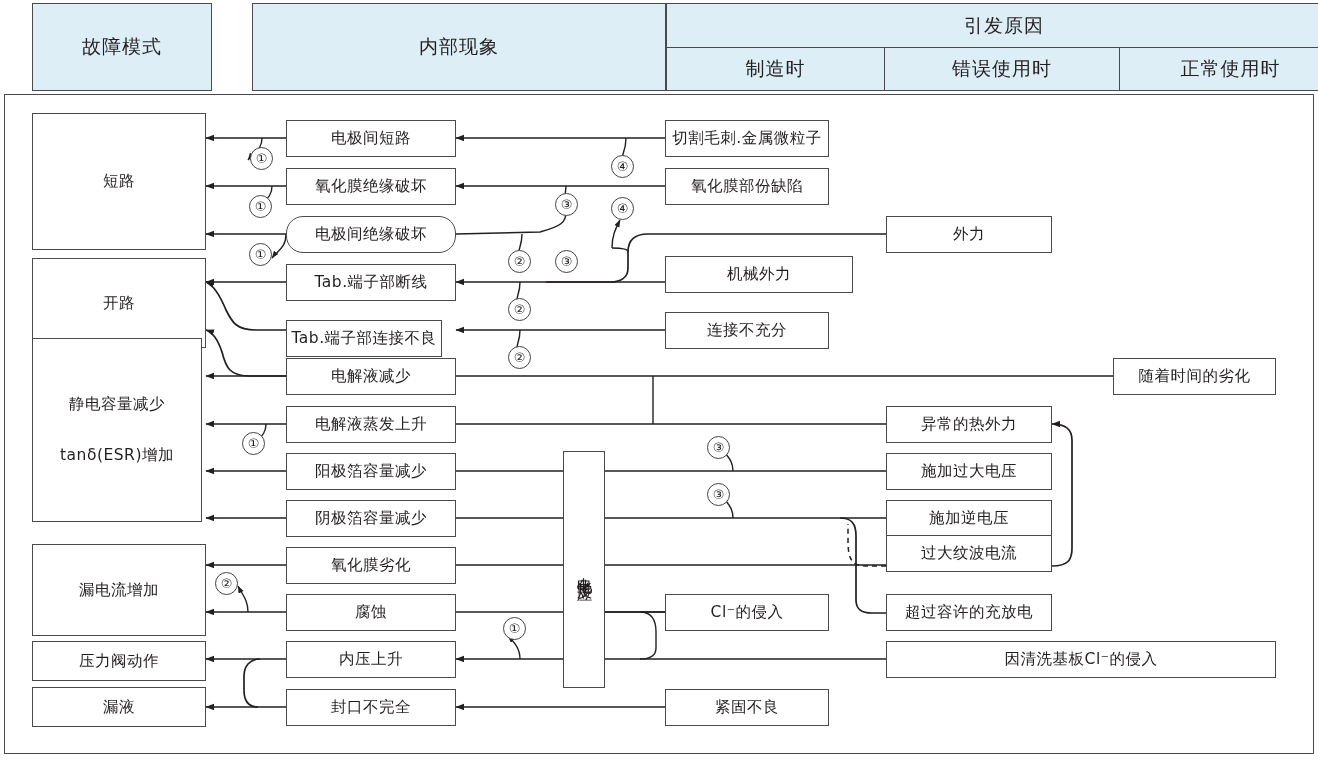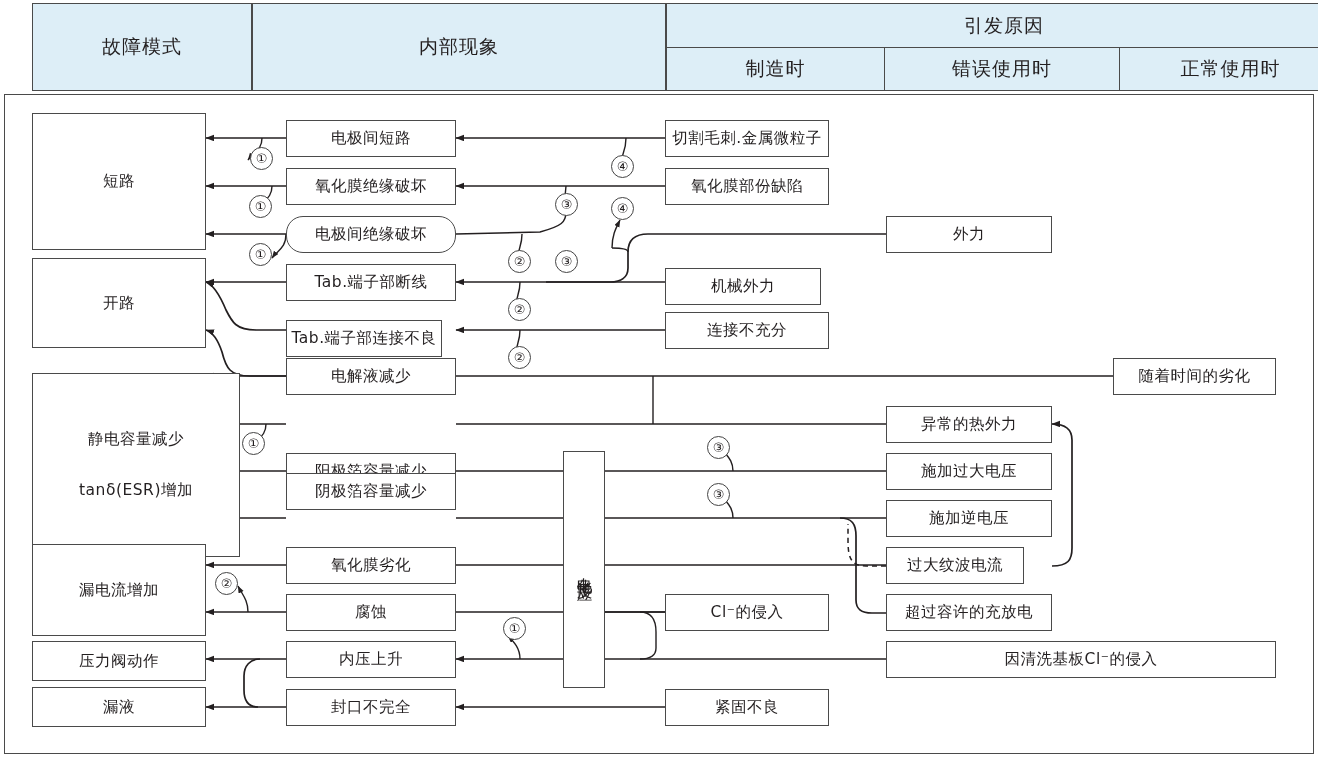--- a/index.html
+++ b/index.html
@@ -31,21 +31,21 @@
   
   .cnum{position:absolute;width:21px;height:21px;border:1.3px solid #444;border-radius:50%;
         display:flex;align-items:center;justify-content:center;font-size:13px;color:#231f20;
         background:#fff;line-height:1;}
 </style>
 </head>
 <body>
 
 <div id="root">
 
-  <div class="hdr" style="left:4px;top:3px;width:220px;height:88px;">
+  <div class="hdr" style="left:4px;top:3px;width:180px;height:88px;">
     <span>故障模式</span>
   </div>
   <div class="hdr" style="left:224px;top:3px;width:414px;height:88px;">
     <span>内部现象</span>
   </div>
   <div class="hdr" style="left:638px;top:3px;width:676px;height:45px;">
     <span>引发原因</span>
   </div>
   <div class="hdr" style="left:638px;top:47px;width:219px;height:44px;">
     <span>制造时</span>
@@ -159,21 +159,21 @@
 
     <path class="wthin" d="M566,424 L566,424"></path>
   </svg>
 
   <div class="node" style="left:32px;top:113px;width:174px;height:137px;">
     <span>短路</span>
   </div>
   <div class="node" style="left:32px;top:258px;width:174px;height:90px;">
     <span>开路</span>
   </div>
-  <div class="node two-line" style="left:32px;top:373px;width:208px;height:184px;">
+  <div class="node two-line" style="left:32px;top:338px;width:170px;height:184px;">
     <span class="ln">静电容量减少</span>
     <span class="ln">tanδ(ESR)增加</span>
   </div>
   <div class="node" style="left:32px;top:544px;width:174px;height:92px;">
     <span>漏电流增加</span>
   </div>
   <div class="node" style="left:32px;top:641px;width:174px;height:40px;">
     <span>压力阀动作</span>
   </div>
   <div class="node" style="left:286px;top:120px;width:170px;height:37px;">
@@ -191,24 +191,27 @@
   </div>
   <div class="node" style="left:286px;top:264px;width:170px;height:37px;">
     <span>Tab.端子部断线</span>
   </div>
   <div class="node" style="left:286px;top:320px;width:156px;height:37px;text-align:right;">
     <span>Tab.端子部连接不良</span>
   </div>
   <div class="node" style="left:286px;top:358px;width:170px;height:37px;">
     <span>电解液减少</span>
   </div>
+  <div class="node" style="left:286px;top:406px;width:170px;height:37px;">
+    <span>电解液蒸发上升</span>
+  </div>
   <div class="node" style="left:286px;top:453px;width:170px;height:37px;">
     <span>阳极箔容量减少</span>
   </div>
-  <div class="node" style="left:286px;top:473px;width:170px;height:37px;">
+  <div class="node" style="left:286px;top:500px;width:170px;height:37px;">
     <span>阴极箔容量减少</span>
   </div>
   <div class="node" style="left:286px;top:547px;width:170px;height:37px;">
     <span>氧化膜劣化</span>
   </div>
   <div class="node" style="left:286px;top:594px;width:170px;height:37px;">
     <span>腐蚀</span>
   </div>
   <div class="node" style="left:286px;top:641px;width:170px;height:37px;">
     <span>内压上升</span>
@@ -220,21 +223,21 @@
   <div class="node vert" style="left:563px;top:451px;width:42px;height:237px;">
     <span>电化学反应</span>
   </div>
 
   <div class="node" style="left:665px;top:120px;width:164px;height:37px;">
     <span>切割毛刺.金属微粒子</span>
   </div>
   <div class="node" style="left:665px;top:168px;width:164px;height:37px;">
     <span>氧化膜部份缺陷</span>
   </div>
-  <div class="node" style="left:665px;top:268px;width:156px;height:37px;">
+  <div class="node" style="left:665px;top:256px;width:188px;height:37px;">
     <span>机械外力</span>
   </div>
   <div class="node" style="left:665px;top:312px;width:164px;height:37px;">
     <span>连接不充分</span>
   </div>
   <div class="node" style="left:665px;top:594px;width:164px;height:37px;">
     <span>Cl⁻的侵入</span>
   </div>
 
   <div class="node" style="left:886px;top:216px;width:166px;height:37px;">
@@ -242,21 +245,21 @@
   </div>
   <div class="node" style="left:886px;top:453px;width:166px;height:37px;">
     <span>施加过大电压</span>
   </div>
   <div class="node" style="left:886px;top:406px;width:166px;height:37px;">
     <span>异常的热外力</span>
   </div>
   <div class="node" style="left:886px;top:500px;width:166px;height:37px;">
     <span>施加逆电压</span>
   </div>
-  <div class="node" style="left:886px;top:547px;width:138px;height:37px;">
+  <div class="node" style="left:886px;top:535px;width:166px;height:37px;">
     <span>过大纹波电流</span>
   </div>
   <div class="node" style="left:886px;top:594px;width:166px;height:37px;">
     <span>超过容许的充放电</span>
   </div>
   <div class="node" style="left:886px;top:641px;width:390px;height:37px;">
     <span>因清洗基板Cl⁻的侵入</span>
   </div>
   <div class="node" style="left:665px;top:689px;width:164px;height:37px;">
     <span>紧固不良</span>

